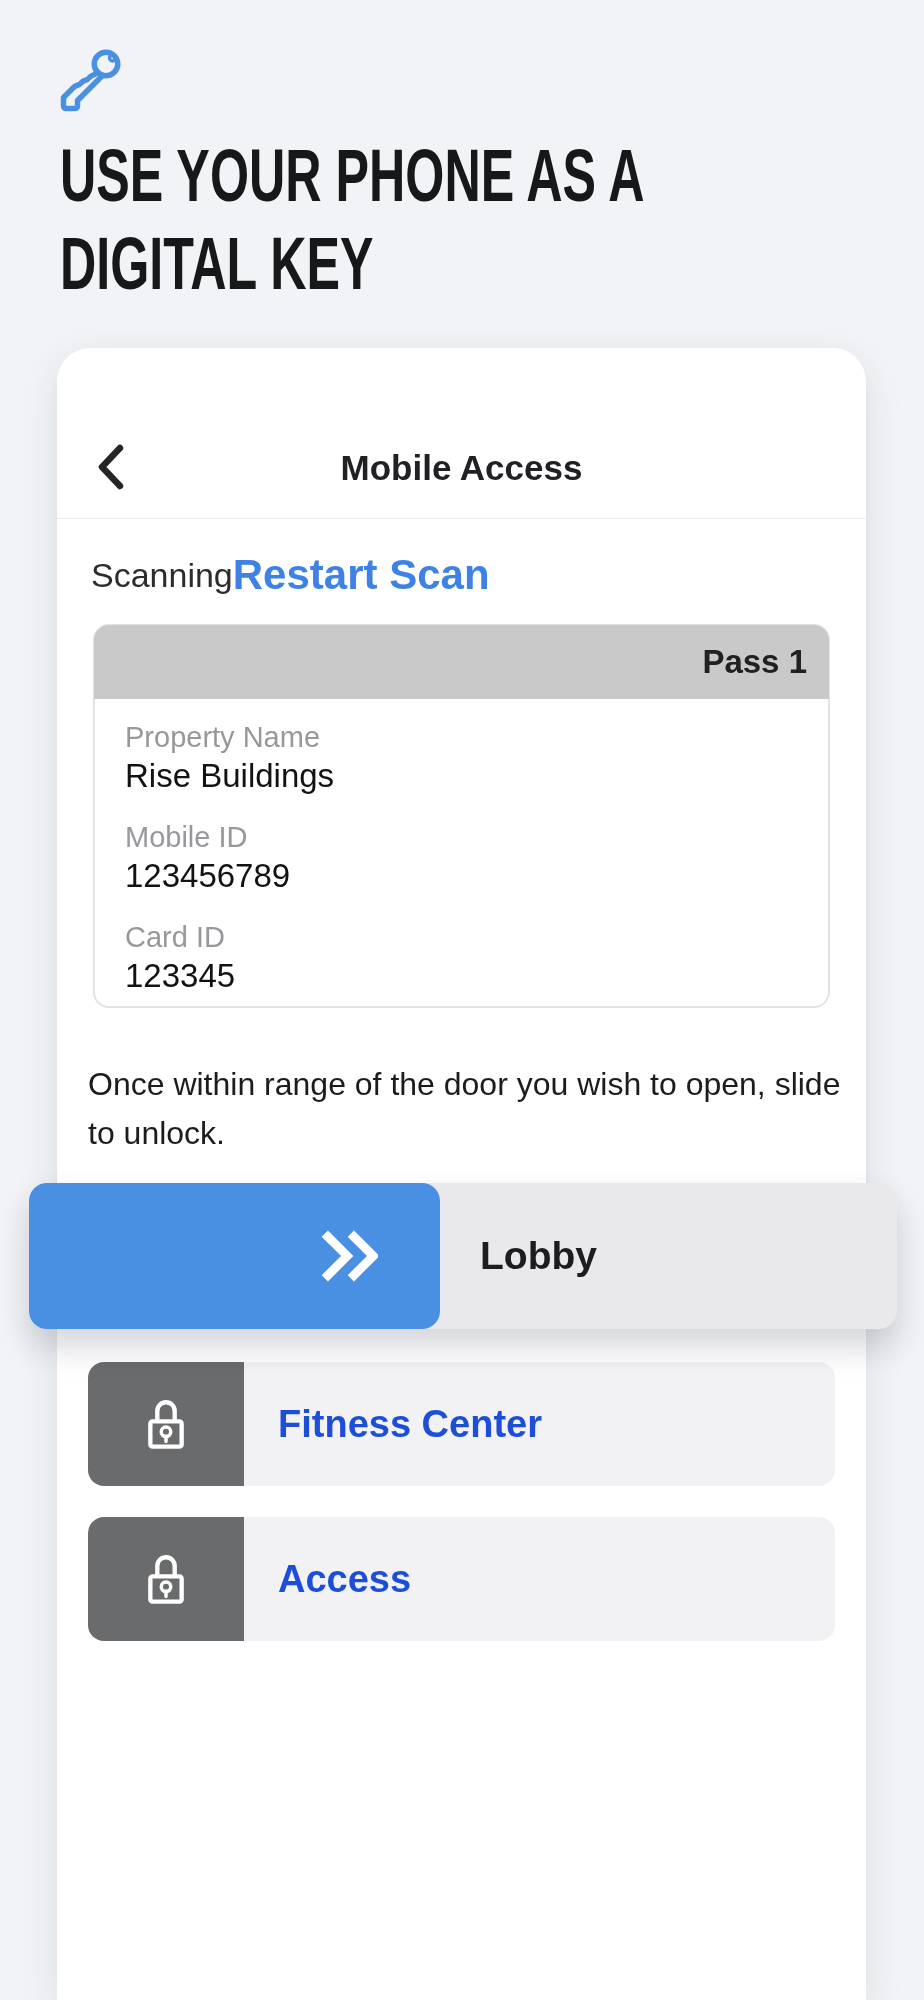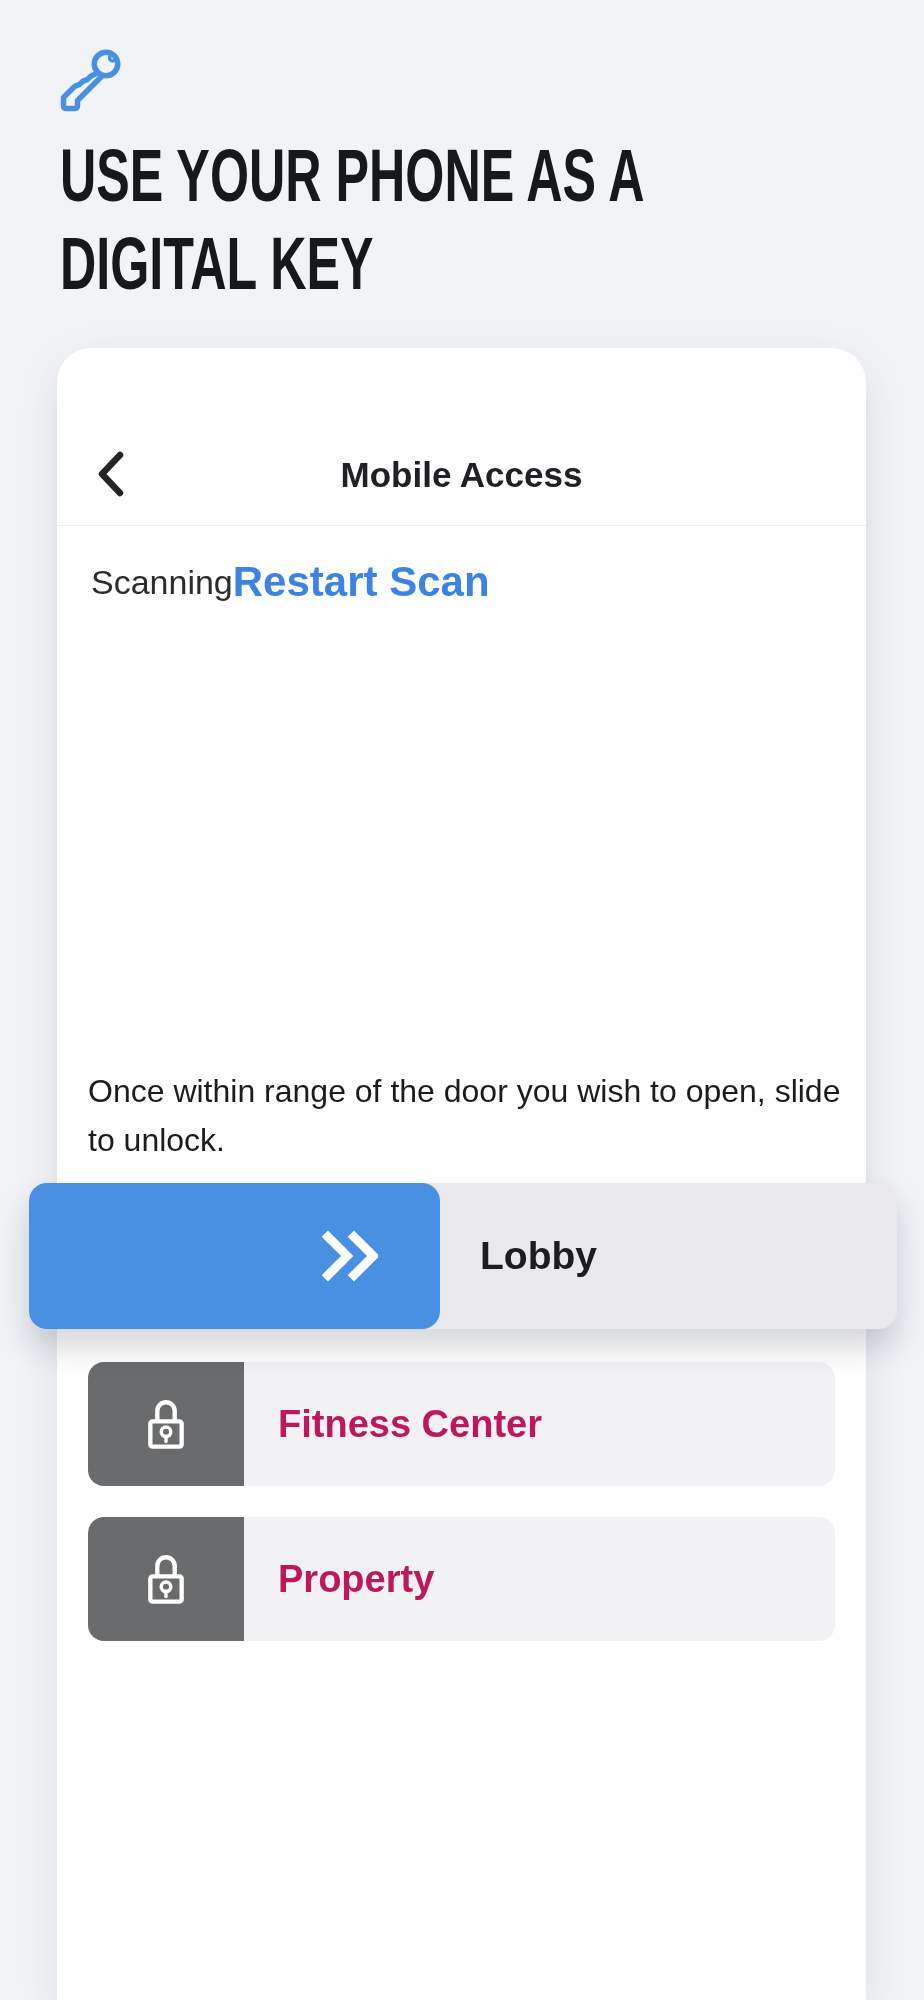--- a/index.html
+++ b/index.html
@@ -26,21 +26,20 @@
     position:absolute; left:57px; top:348px; width:809px; height:1652px;
     background:var(--card_bg,#fff);
     border-radius:34px 34px 0 0;
     box-shadow:0 12px 40px rgba(45,58,80,.10);
   }
   .top-panel {
     position:absolute; left:0; top:0; width:809px; height:930px;
     background:var(--card_bg,#fff);
     border-radius:34px 34px 0 0;
     box-shadow:0 16px 20px -10px rgba(40,50,70,.12);
-    margin-top:7px;
   }
 
   .nav-title {
     position:absolute; left:0; right:0; top:98px;
     text-align:center; font-size:35px; font-weight:700; line-height:44px;
     color:#202124;
   }
   .back-btn {
     position:absolute; left:26px; top:92px; width:56px; height:56px;
     background:none; border:none; cursor:pointer; padding:0;
@@ -109,21 +108,21 @@
   .door-row.fitness { top:1014px; }
   .door-row.rooftop { top:1169px; }
   .door-handle {
     position:absolute; left:0; top:0; width:156px; height:124px;
     background:var(--handle_gray,#6a6b6c); border-radius:16px 0 0 16px;
     display:flex; align-items:center; justify-content:center;
   }
   .door-label {
     position:absolute; left:190px; top:0; height:124px;
     display:flex; align-items:center;
-    font-size:38px; font-weight:700; color:#be185d;
+    font-size:38px; font-weight:700; color:#1d4ed8;
   }
 </style>
 </head>
 <body>
 
 <svg class="key-icon" viewBox="0 0 72 72" aria-hidden="true">
   <g fill="none" stroke="#4a90e2" stroke-width="5.5" stroke-linecap="round" stroke-linejoin="round">
     <circle cx="50" cy="21" r="11.75"></circle>
     <circle cx="56.5" cy="15" r="3" stroke-width="3.4"></circle>
     <path d="M41.5 29 C38.5 33.5 36 31 33 35 C30.5 38.5 28 36 25 40 C22.5 43.5 20 41 17 45 L7.5 54.5 L7.5 62.5 Q7.5 65.5 10.5 65.5 L18.5 65.5 Q21.5 65.5 21.5 62.5 L21.5 57.5 L45.5 33.5"></path>
@@ -147,20 +146,39 @@
 
     <div class="nav-title">Mobile Access</div>
 
     <div class="divider"></div>
 
     <div class="scan-row">
       <span class="scan-status">Scanning</span>
       <button class="restart-link">Restart Scan</button>
     </div>
 
+    <div class="pass-card">
+      <div class="pass-header">
+        <span>Pass 1</span>
+      </div>
+      <div class="pass-body">
+        <div class="field">
+          <div class="field-label">Property Name</div>
+          <div class="field-value">Rise Buildings</div>
+        </div>
+        <div class="field">
+          <div class="field-label">Mobile ID</div>
+          <div class="field-value">123456789</div>
+        </div>
+        <div class="field">
+          <div class="field-label">Card ID</div>
+          <div class="field-value">123345</div>
+        </div>
+      </div>
+    </div>
 
     <p class="instruction">Once within range of the door you wish to open, slide to unlock.</p>
   </div>
 
   <div class="door-row fitness">
     <div class="door-handle">
       <svg width="40" height="58" viewBox="0 0 46 62">
         <g fill="none" stroke="#ffffff" stroke-width="5">
           <path d="M13 28 V16 a10 10 0 0 1 20 0 V28"></path>
           <rect x="5" y="28" width="36" height="29" rx="2.5"></rect>
@@ -176,21 +194,21 @@
     <div class="door-handle">
       <svg width="40" height="58" viewBox="0 0 46 62">
         <g fill="none" stroke="#ffffff" stroke-width="5">
           <path d="M13 28 V16 a10 10 0 0 1 20 0 V28"></path>
           <rect x="5" y="28" width="36" height="29" rx="2.5"></rect>
           <circle cx="23" cy="40" r="5.5" stroke-width="4"></circle>
           <line x1="23" y1="45" x2="23" y2="51" stroke-width="4" stroke-linecap="round"></line>
         </g>
       </svg>
     </div>
-    <div class="door-label">Property</div>
+    <div class="door-label">Access</div>
   </div>
 </div>
 
 <div class="slider-row">
   <button class="slider-handle" aria-label="Slide to unlock">
     <svg width="58" height="52" viewBox="0 0 62 56">
       <g fill="none" stroke="#ffffff" stroke-width="9.5" stroke-linecap="butt" stroke-linejoin="miter">
         <polyline points="5,4 29,28 5,52"></polyline>
         <polyline points="33,4 57,28 33,52"></polyline>
       </g>

